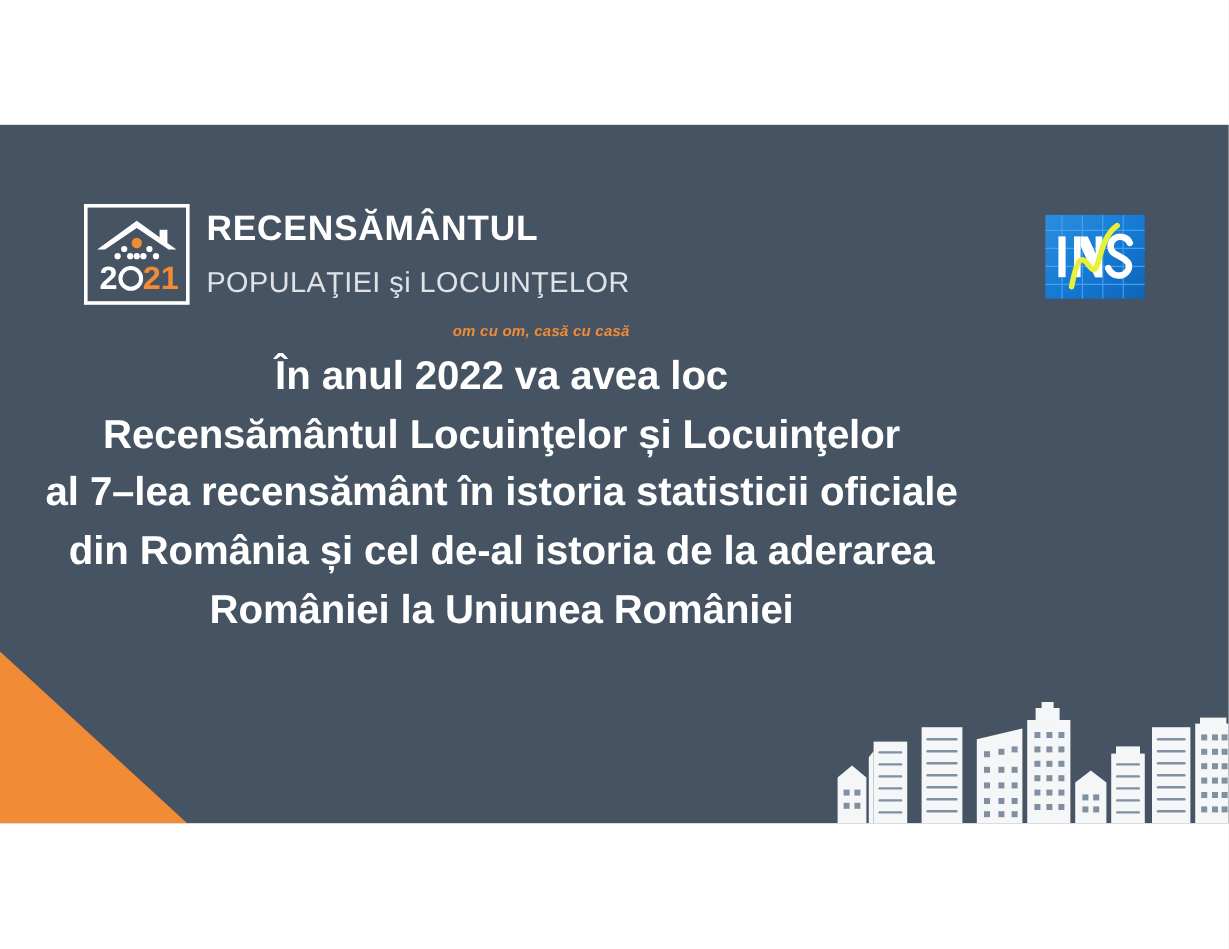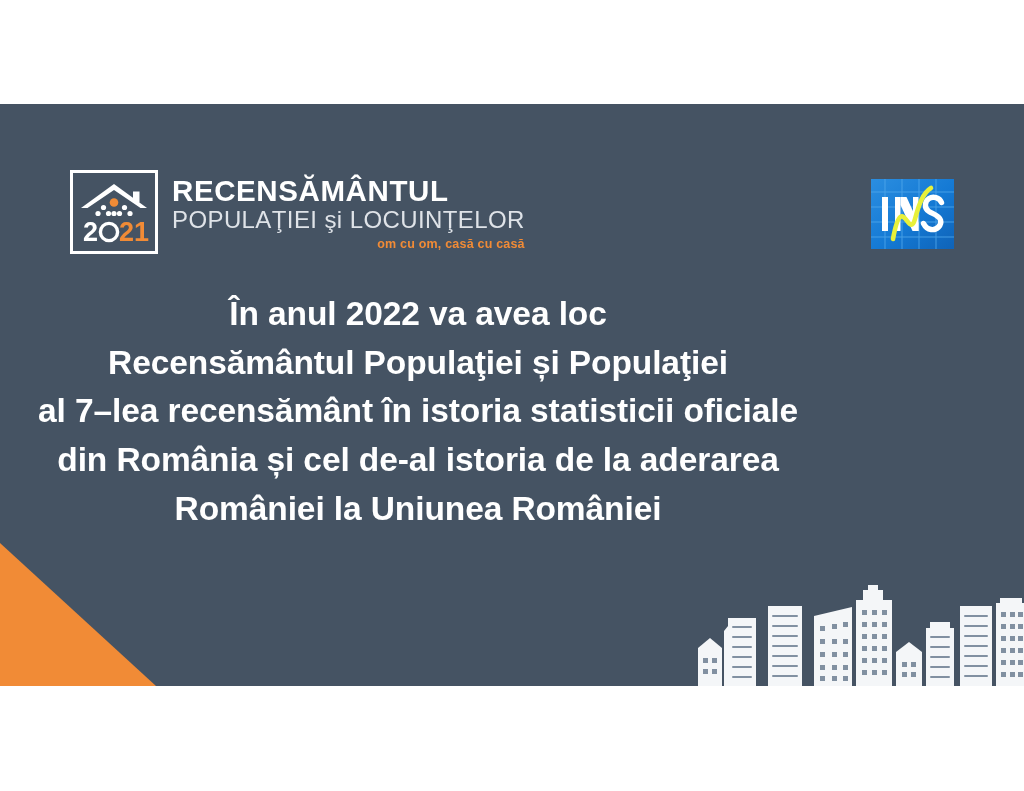--- a/index.html
+++ b/index.html
@@ -56,20 +56,21 @@
     flex: none;
   }
   .logo-mark svg { display: block; }
 
   .logo-wordmark {
     margin-left: 14px;
     padding-top: 6px;
     display: flex;
     flex-direction: column;
     align-items: flex-start;
+    gap: 16px;
   }
   .wm-line1 {
     font-size: 29.5px;
     font-weight: bold;
     color: #ffffff;
     letter-spacing: 0.6px;
     line-height: 1.02;
     white-space: nowrap;
   }
   .wm-line2 {
@@ -78,20 +79,21 @@
     color: #dfe3e8;
     letter-spacing: 0.4px;
     line-height: 1.06;
     white-space: nowrap;
     margin-top: 1px;
   }
   .wm-tagline {
     align-self: flex-end;
     font-size: 12.5px;
     font-weight: bold;
+    font-style: italic;
     color: #f18b36;
     letter-spacing: 0.2px;
     margin-top: 4px;
     white-space: nowrap;
   }
 
   
   .ins-logo {
     position: absolute;
     left: 871px;
@@ -205,21 +207,21 @@
         <path d="M70.5 23.5 C68.5 18.5 62 17 58 19.5 C53.5 22.5 53 29.5 58 32.5
                  C62 35 68 36.5 69.5 41 C71 46 66 51.5 60 50.5 C56.5 50 54 47.5 52.5 44.5" fill="none" stroke="#ffffff" stroke-width="5.4" stroke-linecap="round"></path>
 
         <path d="M22 60 C31 10 38 62 44 40 C48 25 52 14 60 9" fill="none" stroke="#e8f03a" stroke-width="4.6" stroke-linecap="round"></path>
       </g>
     </svg>
   </div>
 
   <div class="headline">
     <span class="hl-line">În anul 2022 va avea loc</span>
-    <span class="hl-line">Recensământul Populaţiei și Populaţiei</span>
+    <span class="hl-line">Recensământul Locuinţelor și Locuinţelor</span>
     <span class="hl-line">al 7–lea recensământ în istoria statisticii oficiale</span>
     <span class="hl-line">din România și cel de-al istoria de la aderarea</span>
     <span class="hl-line">României la Uniunea României</span>
   </div>
 
   <div class="skyline">
     <svg width="344" height="110" viewBox="0 0 344 110" aria-hidden="true">
       <g fill="#f4f6f8">
 
         <polygon points="18,72 30,62 42,72 42,110 18,110"></polygon>

